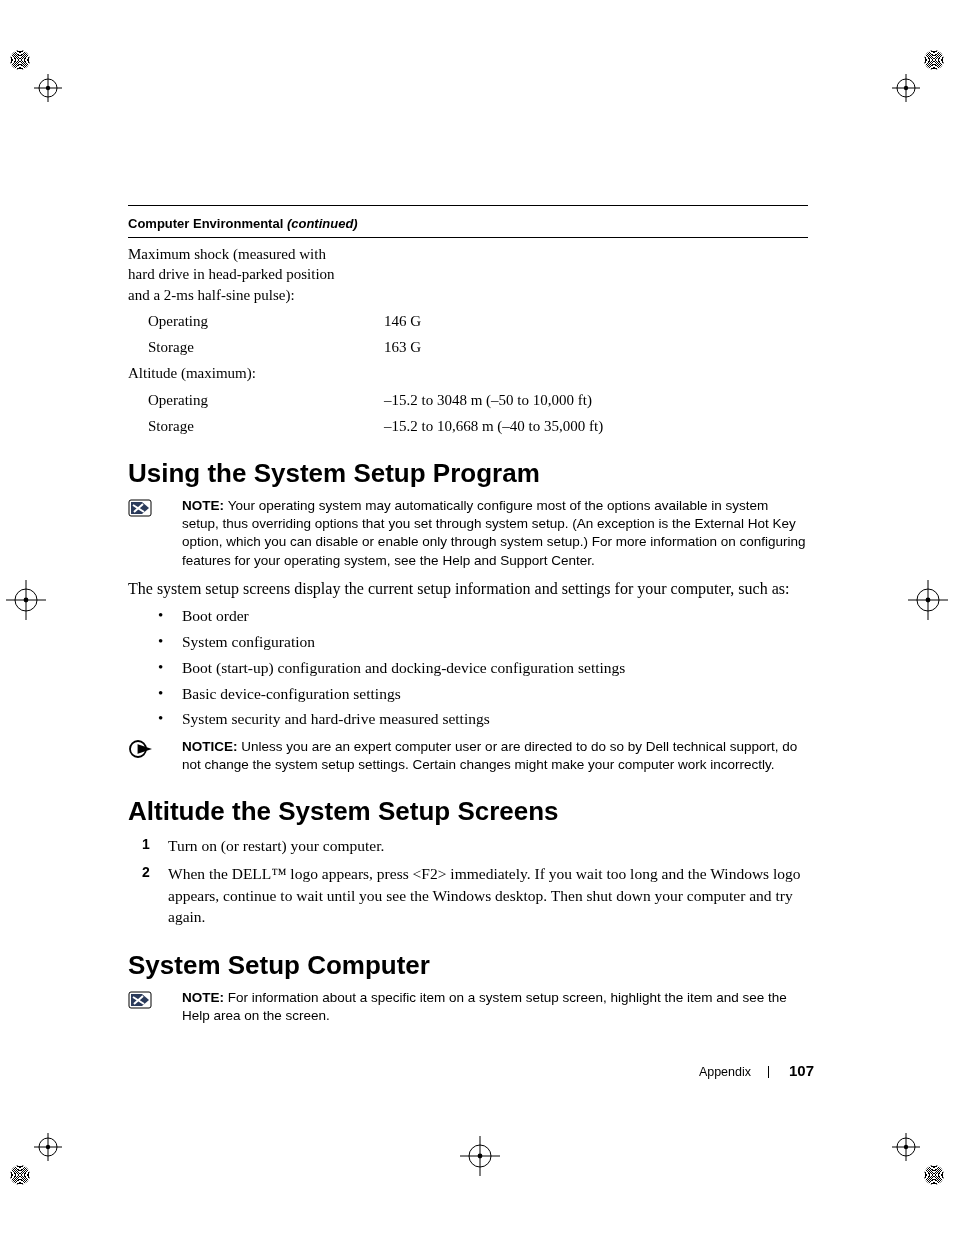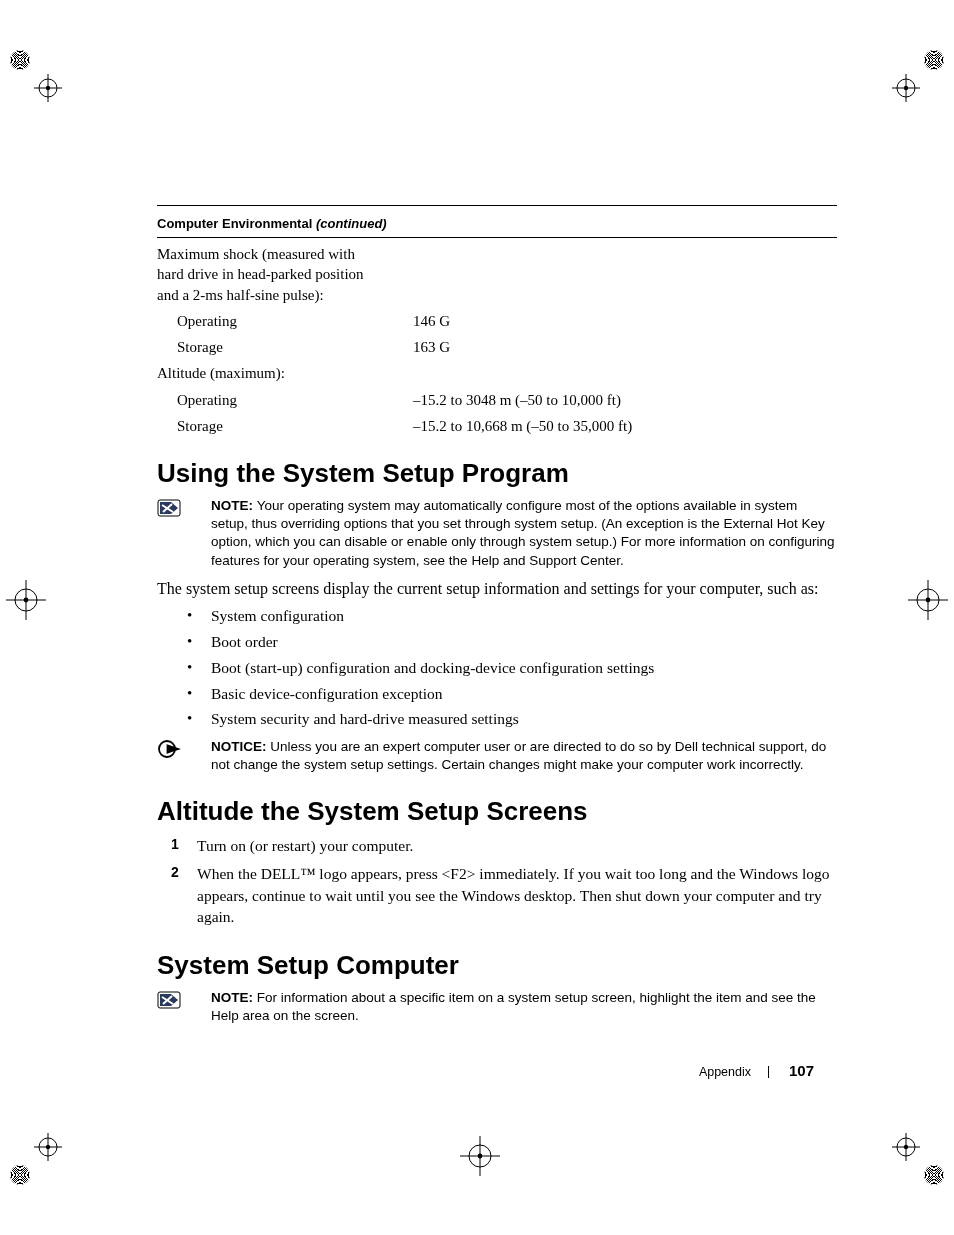--- a/index.html
+++ b/index.html
@@ -1,17 +1,17 @@
 <!DOCTYPE html>
 <html><head>
 <meta charset="utf-8">
 <style>
   html,body{margin:0;padding:0;background:#fff;}
   body{width:954px;height:1235px;position:relative;font-family:Georgia,"Times New Roman",serif;color:#000;}
-  .page{position:absolute;left:157px;top:205px;width:680px;}
+  .page{position:absolute;left:128px;top:205px;width:680px;}
   .tbl-top{border-top:1.5px solid #000;margin-bottom:4px;}
   .tbl-hdr{border-bottom:1px solid #000;padding:4px 0 5px 0;}
   .tbl-hdr span{font-family:Arial,Helvetica,sans-serif;font-size:13px;}
   .b{font-weight:bold;}
   .bi{font-weight:bold;font-style:italic;}
   .row{display:flex;font-size:15px;line-height:1.35;}
   .c1{width:226px;padding-right:10px;}
   .c2{flex:1;}
   .ind{padding-left:20px;}
   .gap{height:6px;}
@@ -88,45 +88,45 @@
     <div class="c2"></div>
   </div>
   <div class="gap"></div>
   <div class="row">
     <div class="c1 ind">Operating</div>
     <div class="c2">–15.2 to 3048 m (–50 to 10,000 ft)</div>
   </div>
   <div class="gap"></div>
   <div class="row">
     <div class="c1 ind">Storage</div>
-    <div class="c2">–15.2 to 10,668 m (–50 to 35,000 ft)</div>
+    <div class="c2">–15.2 to 10,668 m (–40 to 35,000 ft)</div>
   </div>
 
   <h1>Using the System Setup Program</h1>
 
   <div class="callout">
     <div class="co-icon">
       <svg class="note-icon" viewBox="0 0 24 18">
         <rect x="1" y="1" width="22" height="16" rx="2" fill="#fff" stroke="#000"></rect>
         <path d="M3 3 L14 3 L21 9 L14 15 L3 15 Z" fill="#2a3a5a"></path>
         <path d="M5 6 L16 13 M6 13 L15 5" stroke="#fff" stroke-width="2"></path>
       </svg>
     </div>
     <div class="co-body">
       <span class="lead">NOTE: </span><span>Your operating system may automatically configure most of the options available in system setup, thus overriding options that you set through system setup. (An exception is the </span><span class="inline-sans">External Hot Key</span><span> option, which you can disable or enable only through system setup.) For more information on configuring features for your operating system, see the Help and Support Center.</span>
     </div>
   </div>
 
   <div class="para">The system setup screens display the current setup information and settings for your computer, such as:</div>
 
   <ul class="bul">
+    <li>Boot order</li>
     <li>System configuration</li>
-    <li>Boot order</li>
     <li>Boot (start-up) configuration and docking-device configuration settings</li>
-    <li>Basic device-configuration exception</li>
+    <li>Basic device-configuration settings</li>
     <li>System security and hard-drive measured settings</li>
   </ul>
 
   <div class="callout">
     <div class="co-icon">
       <svg class="notice-icon" viewBox="0 0 26 18">
         <ellipse cx="10" cy="9" rx="8" ry="8" fill="#fff" stroke="#000" stroke-width="1.8"></ellipse>
         <path d="M9 4 L24 9 L9 14 Z" fill="#000"></path>
         <path d="M9 4 L9 14" stroke="#fff" stroke-width="1.2"></path>
       </svg>

